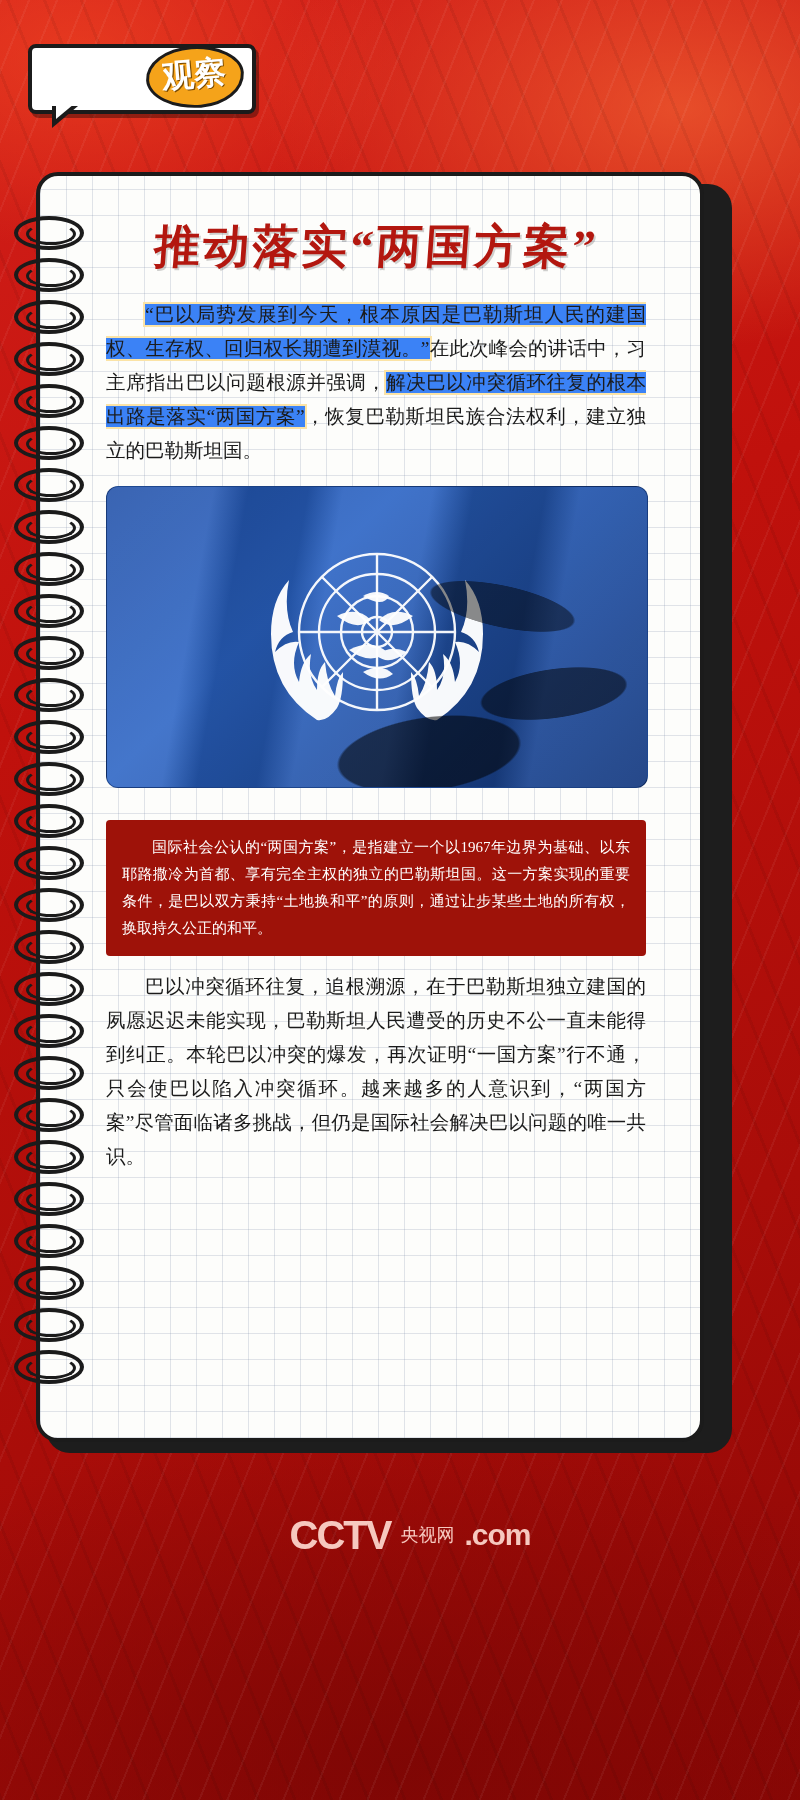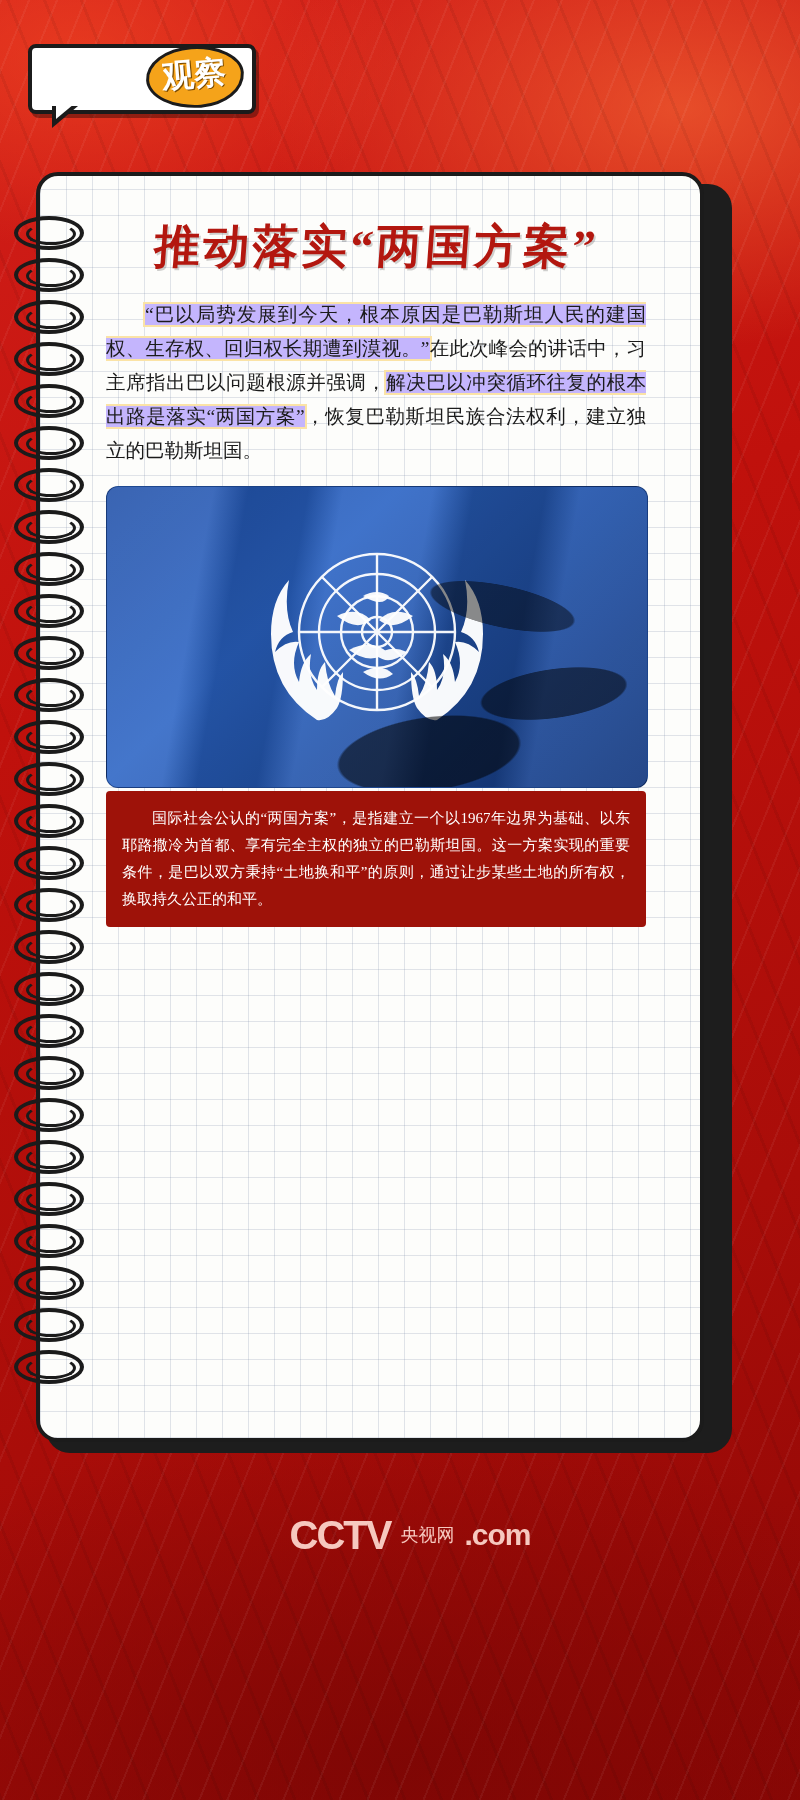--- a/index.html
+++ b/index.html
@@ -108,21 +108,21 @@
     font-size:46px;font-weight:bold;color:#b3170f;
     letter-spacing:3px;text-align:center;
     text-shadow:2px 2px 0 rgba(0,0,0,.18);
     transform:skewX(-4deg);
   }
   .para{
     margin:14px 0 0 0;
     font-size:19.5px;line-height:34px;color:#1b1b1b;
     text-align:justify;text-indent:2em;
   }
-  .hl{background:#c4b5fd;box-shadow:0 0 0 2px #fbe3a6;}
+  .hl{background:#3b82f6;box-shadow:0 0 0 2px #fbe3a6;}
   .photo{
     margin:18px 0 0 0;width:540px;height:300px;border-radius:12px;
     position:relative;overflow:hidden;border:1px solid rgba(0,0,0,.25);
     background:linear-gradient(135deg,#1f4fa8 0%,#2a63c4 35%,#14397f 100%);
   }
   .photo .fold{
     position:absolute;inset:0;
     background:
       linear-gradient(100deg, rgba(255,255,255,.12) 0 18%, rgba(0,0,0,.16) 24% 34%, rgba(255,255,255,.10) 40% 55%, rgba(0,0,0,.20) 62% 74%, rgba(255,255,255,.08) 80% 100%);
   }
@@ -133,21 +133,21 @@
       radial-gradient(ellipse 150px 60px at 30% 60%, rgba(0,0,0,.55) 0 60%, rgba(0,0,0,0) 62%),
       radial-gradient(ellipse 120px 40px at 70% 35%, rgba(0,0,0,.5) 0 60%, rgba(0,0,0,0) 62%);
     transform:rotate(-8deg);
   }
   .photo .shadowhand2{
     position:absolute;right:40px;top:18%;width:260px;height:120px;
     background:radial-gradient(ellipse 120px 34px at 60% 50%, rgba(0,0,0,.45) 0 60%, rgba(0,0,0,0) 62%);
     transform:rotate(12deg);
   }
   .redbox{
-    margin:3px 0 0 0;width:540px;background:#9e1209;
+    margin:32px 0 0 0;width:540px;background:#9e1209;
     border-radius:4px;padding:14px 16px;box-sizing:border-box;
     color:#fff;font-size:15px;line-height:27px;text-align:justify;
     text-indent:2em;
   }
 
   
   #footer{
     position:absolute;left:0;right:0;top:1500px;height:70px;z-index:6;
     display:flex;align-items:center;justify-content:center;gap:10px;
     opacity:.92;
@@ -215,20 +215,21 @@
             <path d="M150 208 q-46 -30 -46 -86 q0 -34 18 -54 q-6 30 4 52 q-14 4 -18 20 q12 -12 24 -10 q-10 22 0 40 q2 -20 12 -28 q-4 22 6 36 q0 -20 8 -28 q2 22 10 34 q2 -18 8 -24 q0 26 -6 36 q-10 14 -20 12z"></path>
             <path d="M270 208 q46 -30 46 -86 q0 -34 -18 -54 q6 30 -4 52 q14 4 18 20 q-12 -12 -24 -10 q10 22 0 40 q-2 -20 -12 -28 q4 22 -6 36 q0 -20 -8 -28 q-2 22 -10 34 q-2 -18 -8 -24 q0 26 6 36 q10 14 20 12z"></path>
           </g>
         </svg>
         <div class="shadowhand"></div>
         <div class="shadowhand2"></div>
       </div>
 
       <div class="redbox">国际社会公认的“两国方案”，是指建立一个以1967年边界为基础、以东耶路撒冷为首都、享有完全主权的独立的巴勒斯坦国。这一方案实现的重要条件，是巴以双方秉持“土地换和平”的原则，通过让步某些土地的所有权，换取持久公正的和平。</div>
 
+      <p class="para">巴以冲突循环往复，追根溯源，在于巴勒斯坦独立建国的夙愿迟迟未能实现，巴勒斯坦人民遭受的历史不公一直未能得到纠正。本轮巴以冲突的爆发，再次证明“一国方案”行不通，只会使巴以陷入冲突循环。越来越多的人意识到，“两国方案”尽管面临诸多挑战，但仍是国际社会解决巴以问题的唯一共识。</p>
     </div>
   </div>
 
   <div id="rings">
       <div class="ring" style="top: 0px;"></div>
       <div class="ring" style="top: 42px;"></div>
       <div class="ring" style="top: 84px;"></div>
       <div class="ring" style="top: 126px;"></div>
       <div class="ring" style="top: 168px;"></div>
       <div class="ring" style="top: 210px;"></div>

